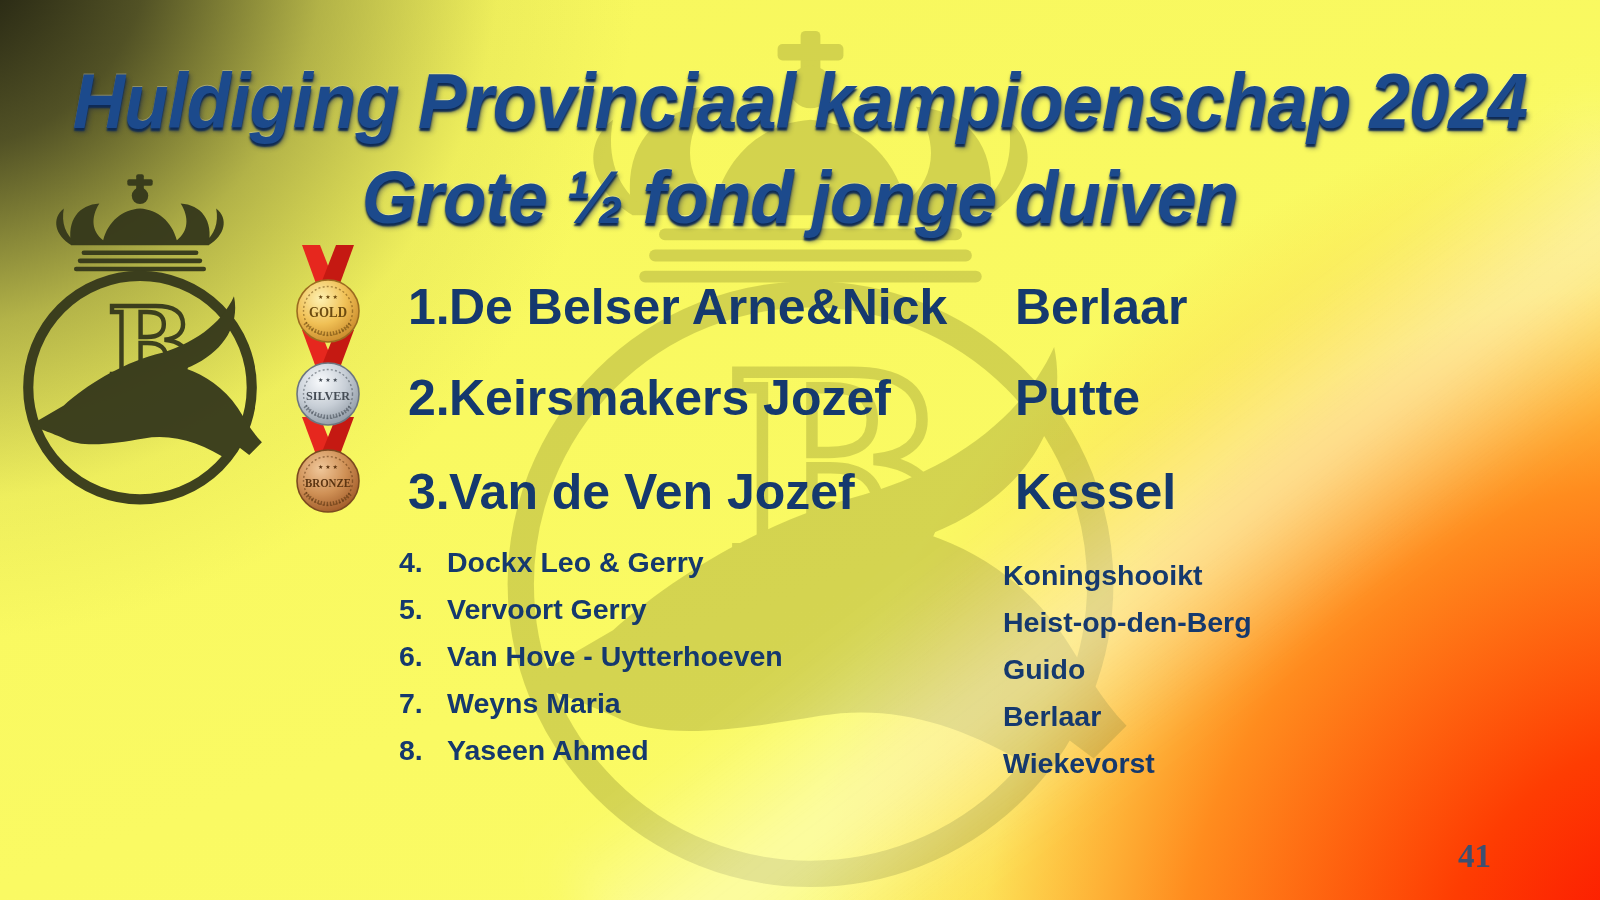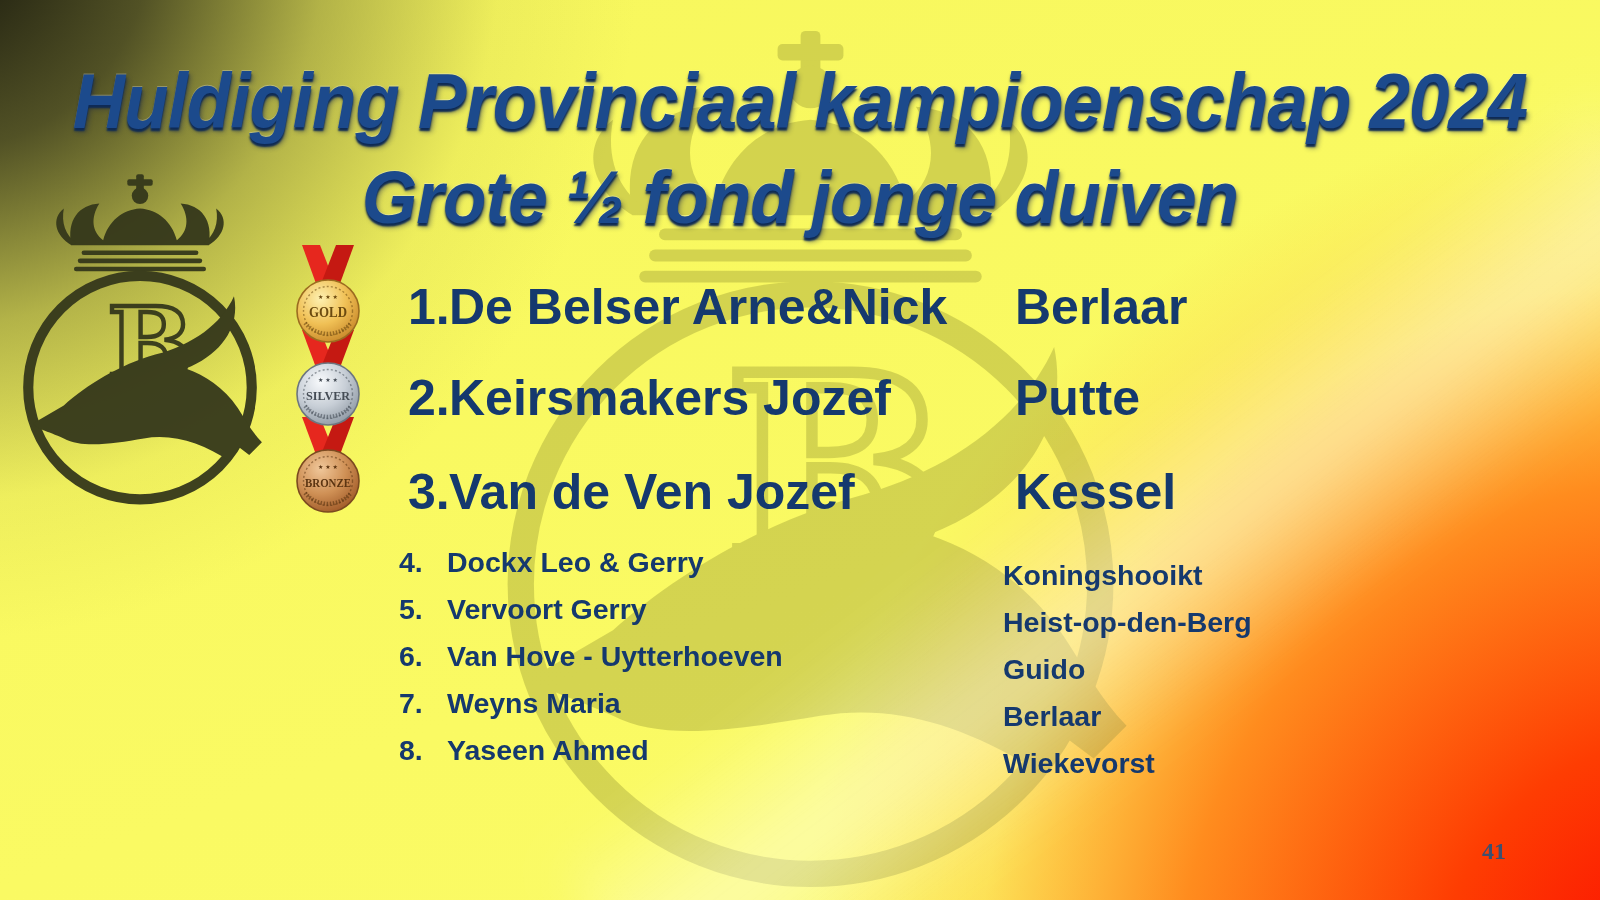--- a/index.html
+++ b/index.html
@@ -38,21 +38,21 @@
   .row-big{left:388px;font-size:50px;margin-left:20px;}
   .row-big .rank{display:inline-block;width:41px;}
   .row-big .city{position:absolute;left:607px;top:0;}
   .row-sm{left:399px;font-size:28.5px;}
   .row-sm .rank{display:inline-block;width:48px;}
   .row-sm .city{position:absolute;left:604px;top:0;margin-top:13px;}
   .medals{position:absolute;left:290px;top:245px;}
   .pagenum{
     position:absolute;left:1458px;top:838px;
     font-family:"Liberation Serif",serif;font-weight:bold;
-    font-size:24px;color:#3d5070;margin-left:24px;
+    font-size:33px;color:#3d5070;
   }
 </style>
 </head>
 <body>
 
 <div class="slide">
 
   <svg class="watermark" width="659" height="889" viewBox="0 0 200 270" aria-hidden="true">
     <g fill="#6b6b1d" stroke="none">
       <rect x="97" y="10" width="6" height="14" rx="1.5"></rect>

